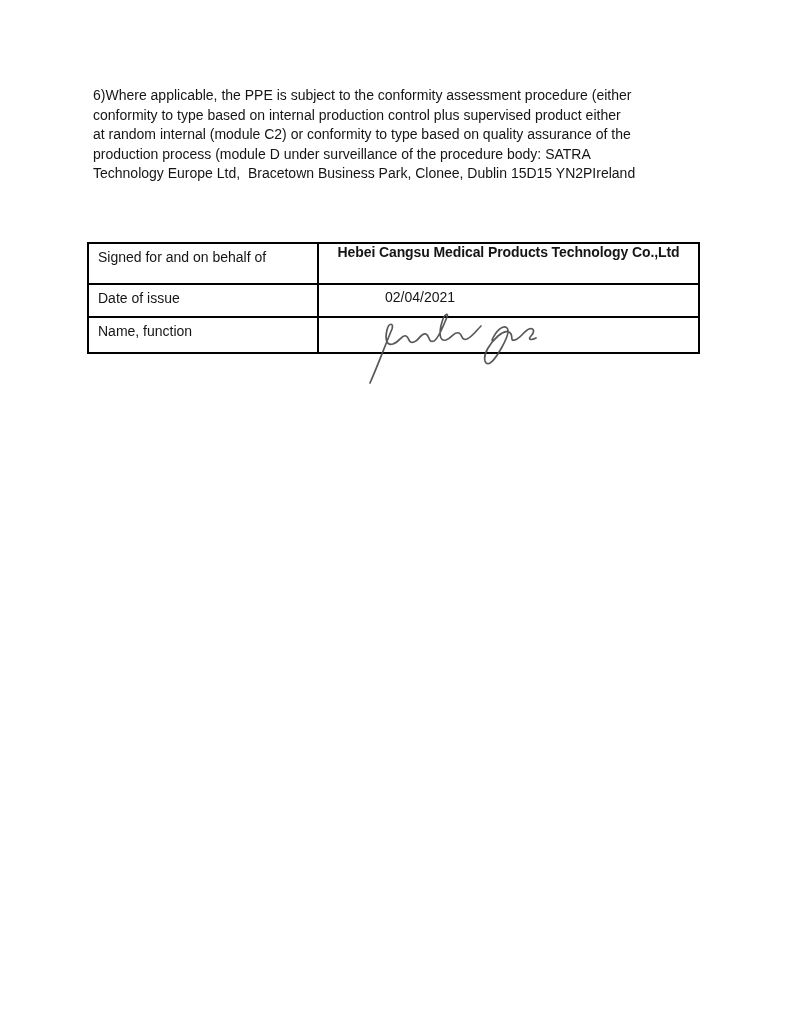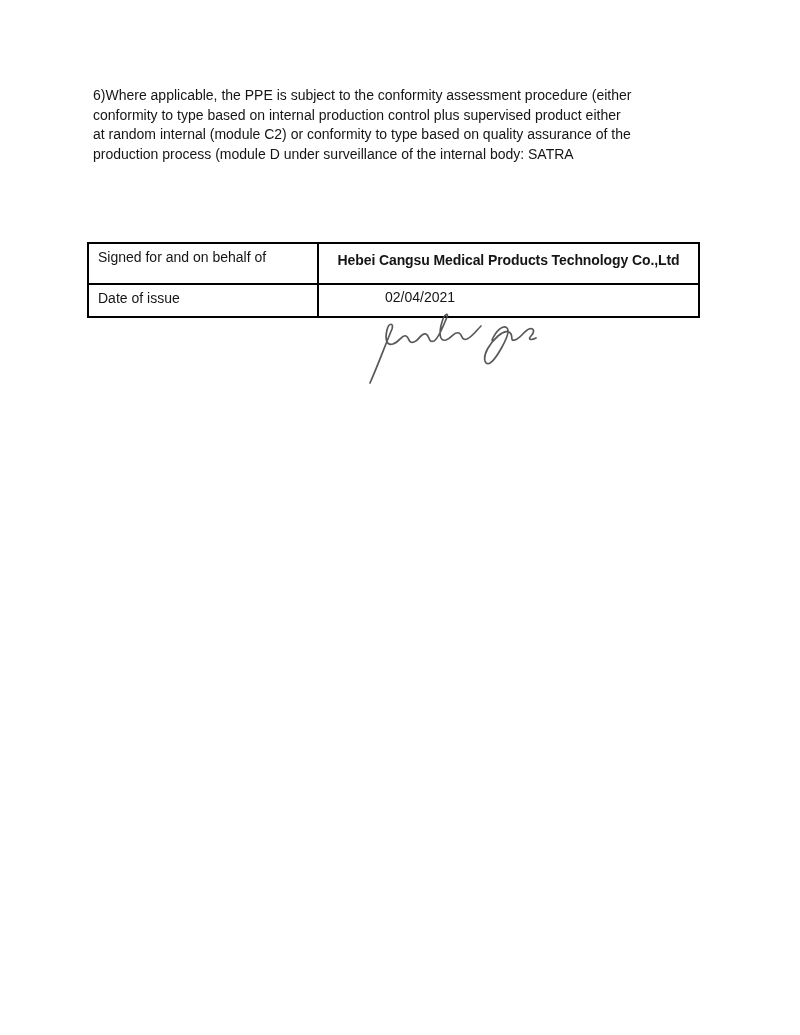--- a/index.html
+++ b/index.html
@@ -44,21 +44,20 @@
   .doc-table .value-cell {
     width: 381px;
   }
   .row-1 td { height: 41px; }
   .row-2 td { height: 33px; margin-top: 20px; }
   .row-3 td { height: 36px; }
   .company-cell {
     text-align: center;
     font-size: 12.5px;
     font-weight: 600;
-    padding-top: 8px;
     letter-spacing: -0.1px;
     margin-top: 28px;
   }
   .date-cell {
     padding: 4px 0 0 66px;
   }
   .signature-svg {
     position: absolute;
     left: 340px;
     top: 305px;
@@ -78,32 +77,37 @@
 </style>
 </head>
 <body>
 
 <div class="page">
 
   <div class="paragraph">
     <div class="line">6)Where applicable, the PPE is subject to the conformity assessment procedure (either</div>
     <div class="line">conformity to type based on internal production control plus supervised product either</div>
     <div class="line">at random internal (module C2) or conformity to type based on quality assurance of the</div>
-    <div class="line">production process (module D under surveillance of the internal body: SATRA</div>
+    <div class="line">production process (module D under surveillance of the procedure body: SATRA</div>
+    <div class="line">Technology Europe Ltd,  Bracetown Business Park, Clonee, Dublin 15D15 YN2PIreland</div>
   </div>
 
   <table class="doc-table">
     <tbody>
       <tr class="row-1">
         <td class="label-cell">Signed for and on behalf of</td>
         <td class="value-cell company-cell">Hebei Cangsu Medical Products Technology Co.,Ltd</td>
       </tr>
       <tr class="row-2">
         <td class="label-cell">Date of issue</td>
         <td class="value-cell date-cell">02/04/2021</td>
+      </tr>
+      <tr class="row-3">
+        <td class="label-cell">Name, function</td>
+        <td class="value-cell"></td>
       </tr>
     </tbody>
   </table>
 
   <svg class="signature-svg" viewBox="0 0 220 95" role="img" aria-label="pember yue">
     <path d="M 30 78
       C 38 60, 46 38, 52 24
       C 54 18, 49 17, 47 25
       C 45 33, 46 41, 53 39
       C 60 37, 62 29, 66 31

